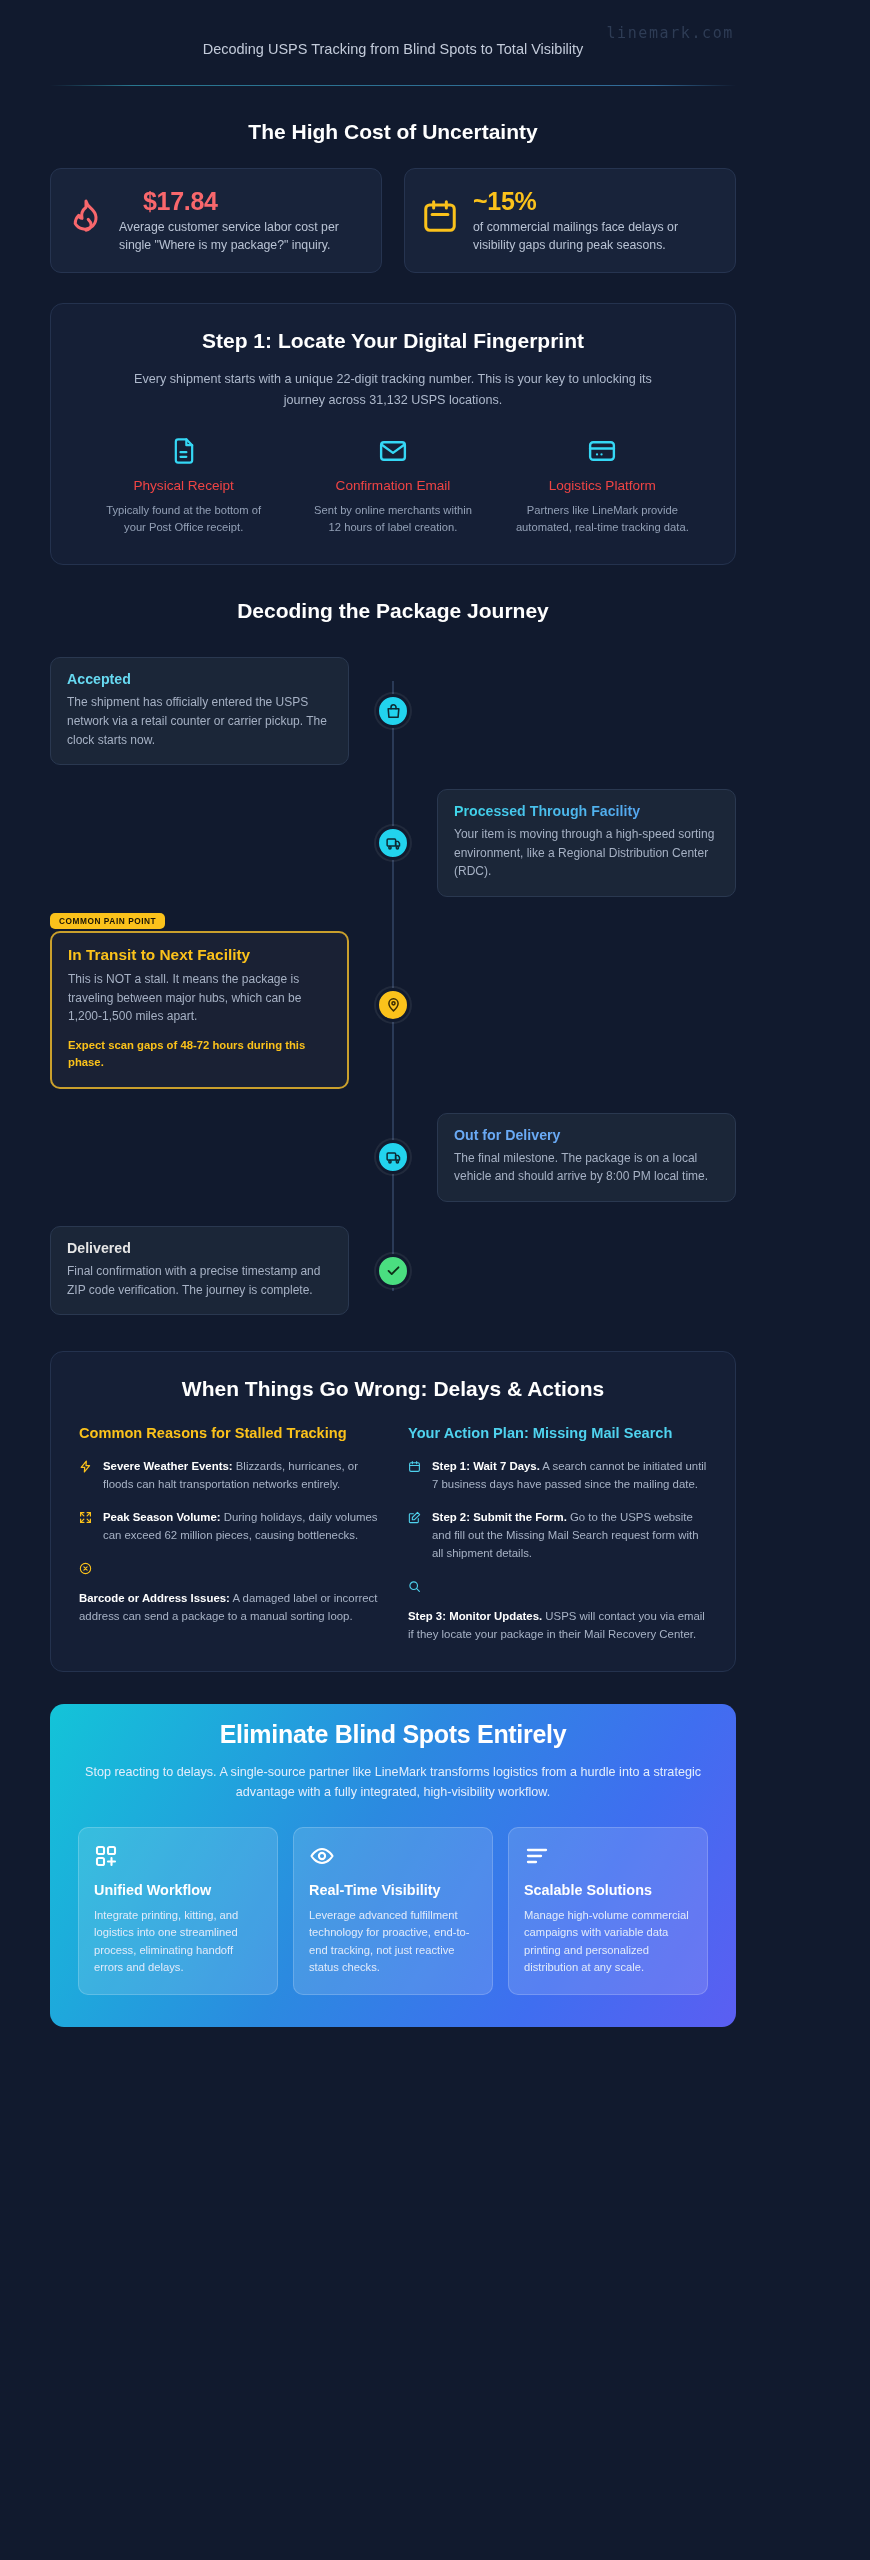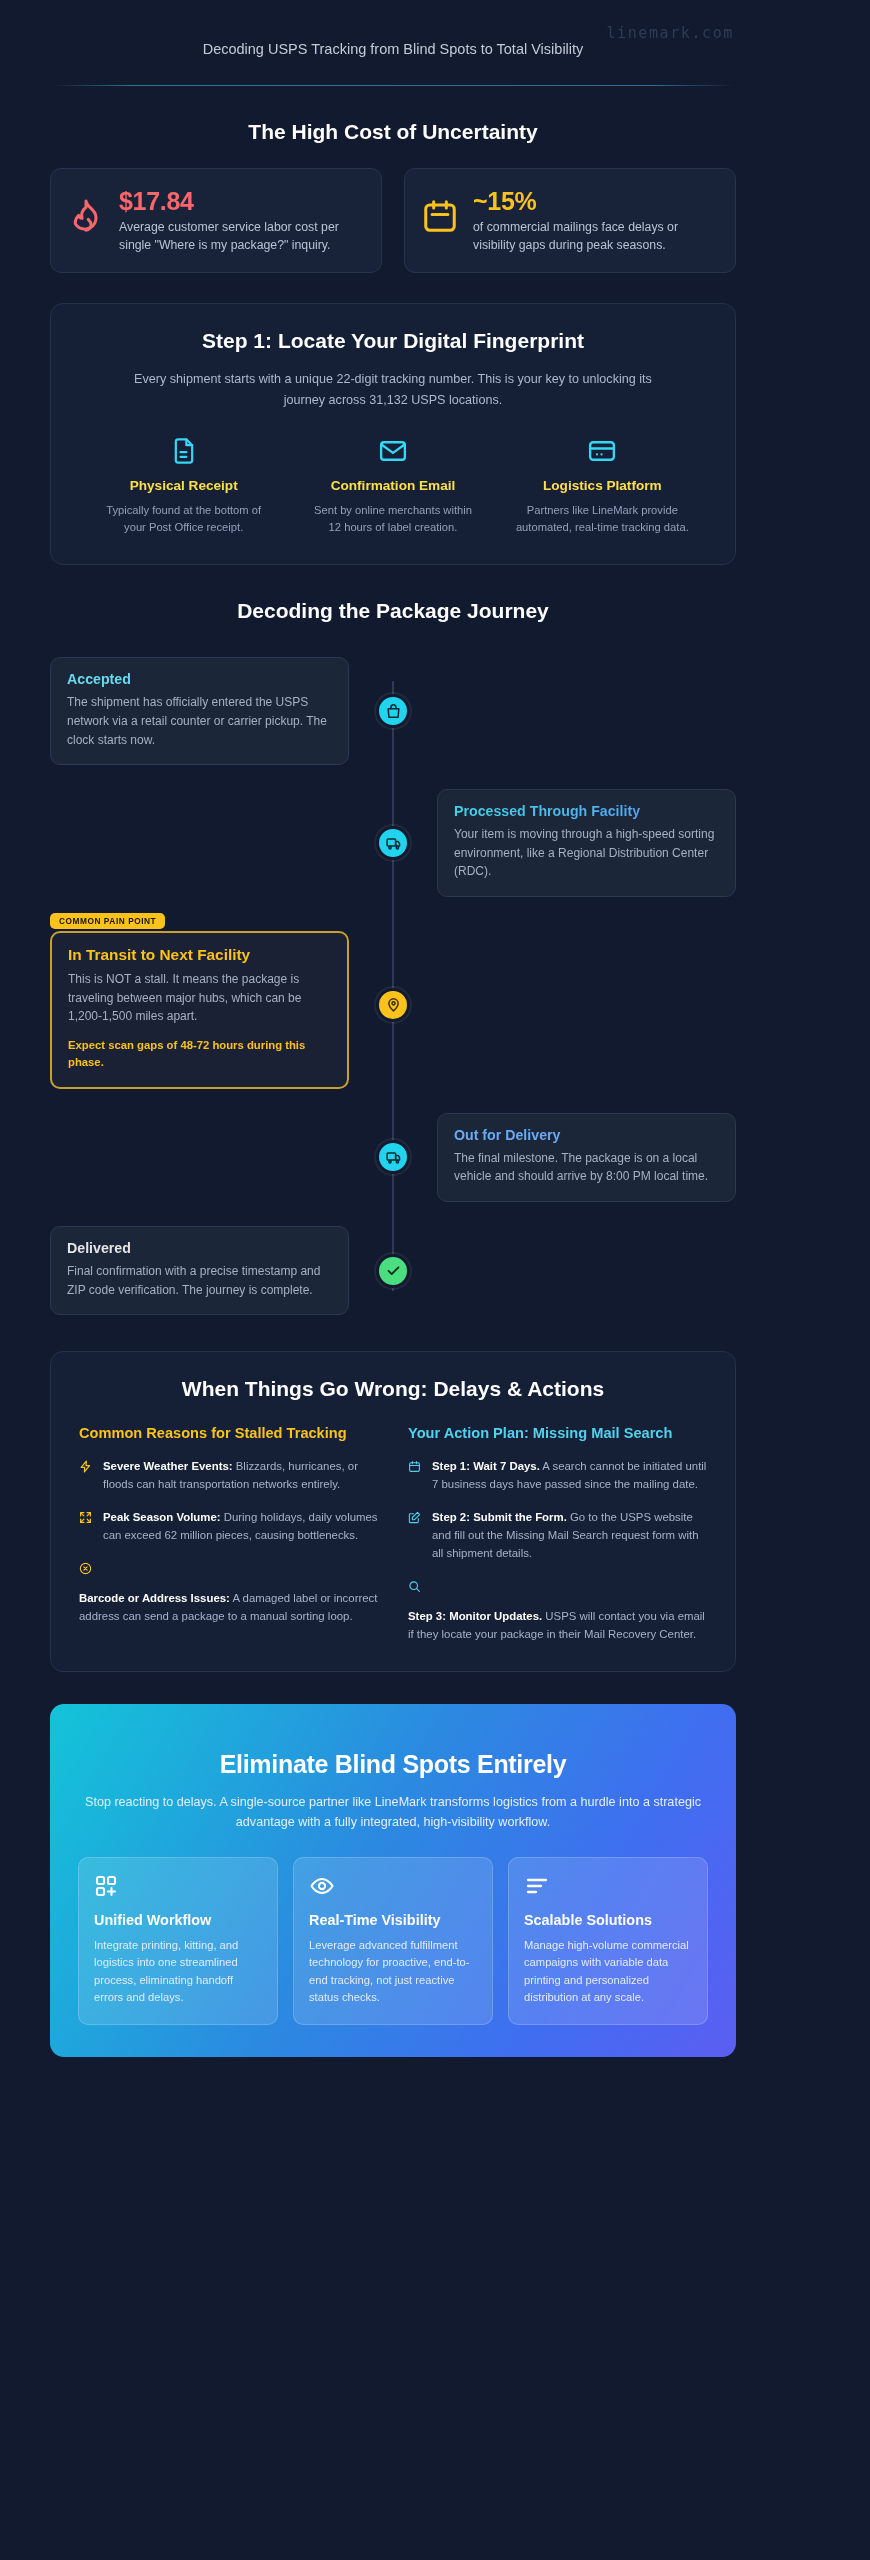--- a/index.html
+++ b/index.html
@@ -87,21 +87,21 @@
     align-items: flex-start;
   }
   .stat-icon { flex: 0 0 auto; padding-top: 10px; }
   .stat-body { flex: 1; }
   .stat-value {
     font-size: 25px;
     font-weight: bold;
     letter-spacing: -0.3px;
     line-height: 1.12;
   }
-  .stat-value.red { color: #f8676c; }
+  .stat-value.red { color: #f8676c; margin-left: 24px; }
   .stat-value.gold { color: #fbc21b; }
   .stat-desc {
     font-size: 12.3px;
     line-height: 1.48;
     color: #b9c3d4;
     margin-top: 3px;
   }
 
   
   .panel {
@@ -130,22 +130,22 @@
     margin-top: 26px;
   }
   .source {
     flex: 1;
     text-align: center;
     padding: 0 8px;
   }
   .source-icon { height: 30px; margin-bottom: 12px; }
   .source-name {
     font-size: 13.6px;
-    font-weight: bold;
-    color: #fde047;
+    font-weight: normal;
+    color: #ef4444;
   }
   .source-desc {
     font-size: 11.2px;
     line-height: 1.55;
     color: #93a0b6;
     margin-top: 9px;
     padding: 0 10px;
   }
 
   
@@ -277,21 +277,21 @@
     font-size: 11.4px;
     line-height: 1.58;
     color: #a8b3c6;
   }
   .bullet-text b { color: #ffffff; font-weight: bold; }
 
   
   .cta {
     margin: 32px 50px 0 50px;
     border-radius: 14px;
-    padding: 46px 28px 32px 28px;
+    padding: 16px 28px 32px 28px;
     background: linear-gradient(120deg, #13c4d8 0%, #2b8ae0 45%, #3f6ef0 75%, #5b5ef2 100%);
   }
   .cta-title {
     text-align: center;
     font-size: 25px;
     font-weight: bold;
     color: #ffffff;
     letter-spacing: -0.3px;
   }
   .cta-sub {

